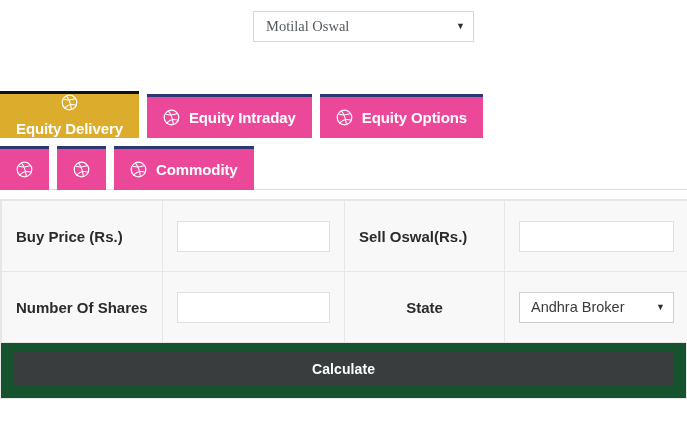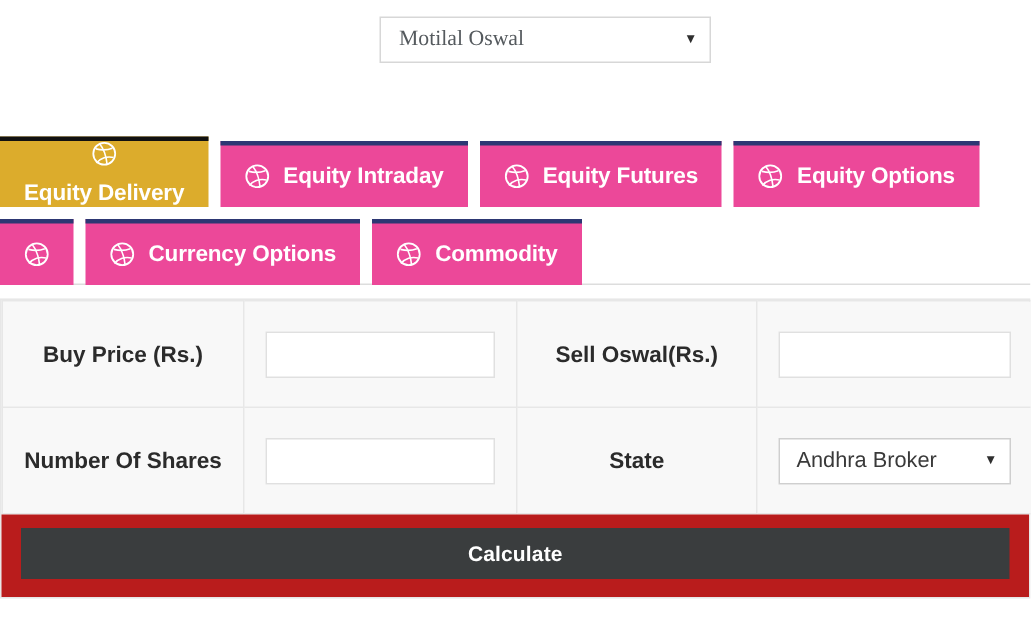--- a/index.html
+++ b/index.html
@@ -120,21 +120,21 @@
     padding: 0;
     vertical-align: middle;
     background: #f8f8f8;
   }
   .cell-inner {
     display: flex;
     align-items: center;
     height: 70px;
     padding: 0 14px;
   }
-  .cell-inner.right-align { justify-content: center; }
+  .cell-inner.right-align { justify-content: flex-start; }
   .field-label {
     font-size: 15px;
     font-weight: bold;
     color: #2b2b2b;
     white-space: nowrap;
   }
   .col-label { width: 161px; }
   .col-input { width: 182px; }
   .col-label-r { width: 160px; }
   .col-input-r { width: 184px; }
@@ -161,21 +161,21 @@
     font-size: 14.5px;
     color: #3a3a3a;
     padding: 0 26px 0 11px;
     line-height: 29px;
     white-space: nowrap;
     overflow: hidden;
   }
   .label-cell-center { justify-content: center; }
 
   
-  .calc-wrap { padding: 9px 13px 12px 13px; background: #b91c1c; }
+  .calc-wrap { padding: 9px 13px 12px 13px; background: #14532d; }
   .calc-btn {
     width: 100%;
     height: 34px;
     background: #3a3d3e;
     color: #ffffff;
     border: none;
     font-size: 14px;
     font-weight: bold;
     font-family: "Liberation Sans", sans-serif;
     cursor: pointer;
@@ -209,29 +209,20 @@
     <div class="tab">
       <svg class="tab-icon" viewBox="0 0 24 24">
         <circle cx="12" cy="12" r="10.3" fill="none" stroke="#ffffff" stroke-width="1.7"></circle>
         <path d="M4.2 7.4c4.6 1.2 10.6 1.3 15.4-0.6" fill="none" stroke="#ffffff" stroke-width="1.5"></path>
         <path d="M7.6 2.6C11 6.6 13.6 12.3 14.6 21.6" fill="none" stroke="#ffffff" stroke-width="1.5"></path>
         <path d="M20.8 15.6c-6-1.6-12.4 0.4-16.2 5.1" fill="none" stroke="#ffffff" stroke-width="1.5"></path>
       </svg>
       <span>Equity Intraday</span>
     </div>
 
-    <div class="tab">
-      <svg class="tab-icon" viewBox="0 0 24 24">
-        <circle cx="12" cy="12" r="10.3" fill="none" stroke="#ffffff" stroke-width="1.7"></circle>
-        <path d="M4.2 7.4c4.6 1.2 10.6 1.3 15.4-0.6" fill="none" stroke="#ffffff" stroke-width="1.5"></path>
-        <path d="M7.6 2.6C11 6.6 13.6 12.3 14.6 21.6" fill="none" stroke="#ffffff" stroke-width="1.5"></path>
-        <path d="M20.8 15.6c-6-1.6-12.4 0.4-16.2 5.1" fill="none" stroke="#ffffff" stroke-width="1.5"></path>
-      </svg>
-      <span>Equity Futures</span>
-    </div>
 
     <div class="tab">
       <svg class="tab-icon" viewBox="0 0 24 24">
         <circle cx="12" cy="12" r="10.3" fill="none" stroke="#ffffff" stroke-width="1.7"></circle>
         <path d="M4.2 7.4c4.6 1.2 10.6 1.3 15.4-0.6" fill="none" stroke="#ffffff" stroke-width="1.5"></path>
         <path d="M7.6 2.6C11 6.6 13.6 12.3 14.6 21.6" fill="none" stroke="#ffffff" stroke-width="1.5"></path>
         <path d="M20.8 15.6c-6-1.6-12.4 0.4-16.2 5.1" fill="none" stroke="#ffffff" stroke-width="1.5"></path>
       </svg>
       <span>Equity Options</span>
     </div>
@@ -249,21 +240,20 @@
       </svg>
     </div>
 
     <div class="tab">
       <svg class="tab-icon" viewBox="0 0 24 24">
         <circle cx="12" cy="12" r="10.3" fill="none" stroke="#ffffff" stroke-width="1.7"></circle>
         <path d="M4.2 7.4c4.6 1.2 10.6 1.3 15.4-0.6" fill="none" stroke="#ffffff" stroke-width="1.5"></path>
         <path d="M7.6 2.6C11 6.6 13.6 12.3 14.6 21.6" fill="none" stroke="#ffffff" stroke-width="1.5"></path>
         <path d="M20.8 15.6c-6-1.6-12.4 0.4-16.2 5.1" fill="none" stroke="#ffffff" stroke-width="1.5"></path>
       </svg>
-      <span>Currency Options</span>
     </div>
 
     <div class="tab">
       <svg class="tab-icon" viewBox="0 0 24 24">
         <circle cx="12" cy="12" r="10.3" fill="none" stroke="#ffffff" stroke-width="1.7"></circle>
         <path d="M4.2 7.4c4.6 1.2 10.6 1.3 15.4-0.6" fill="none" stroke="#ffffff" stroke-width="1.5"></path>
         <path d="M7.6 2.6C11 6.6 13.6 12.3 14.6 21.6" fill="none" stroke="#ffffff" stroke-width="1.5"></path>
         <path d="M20.8 15.6c-6-1.6-12.4 0.4-16.2 5.1" fill="none" stroke="#ffffff" stroke-width="1.5"></path>
       </svg>
       <span>Commodity</span>

